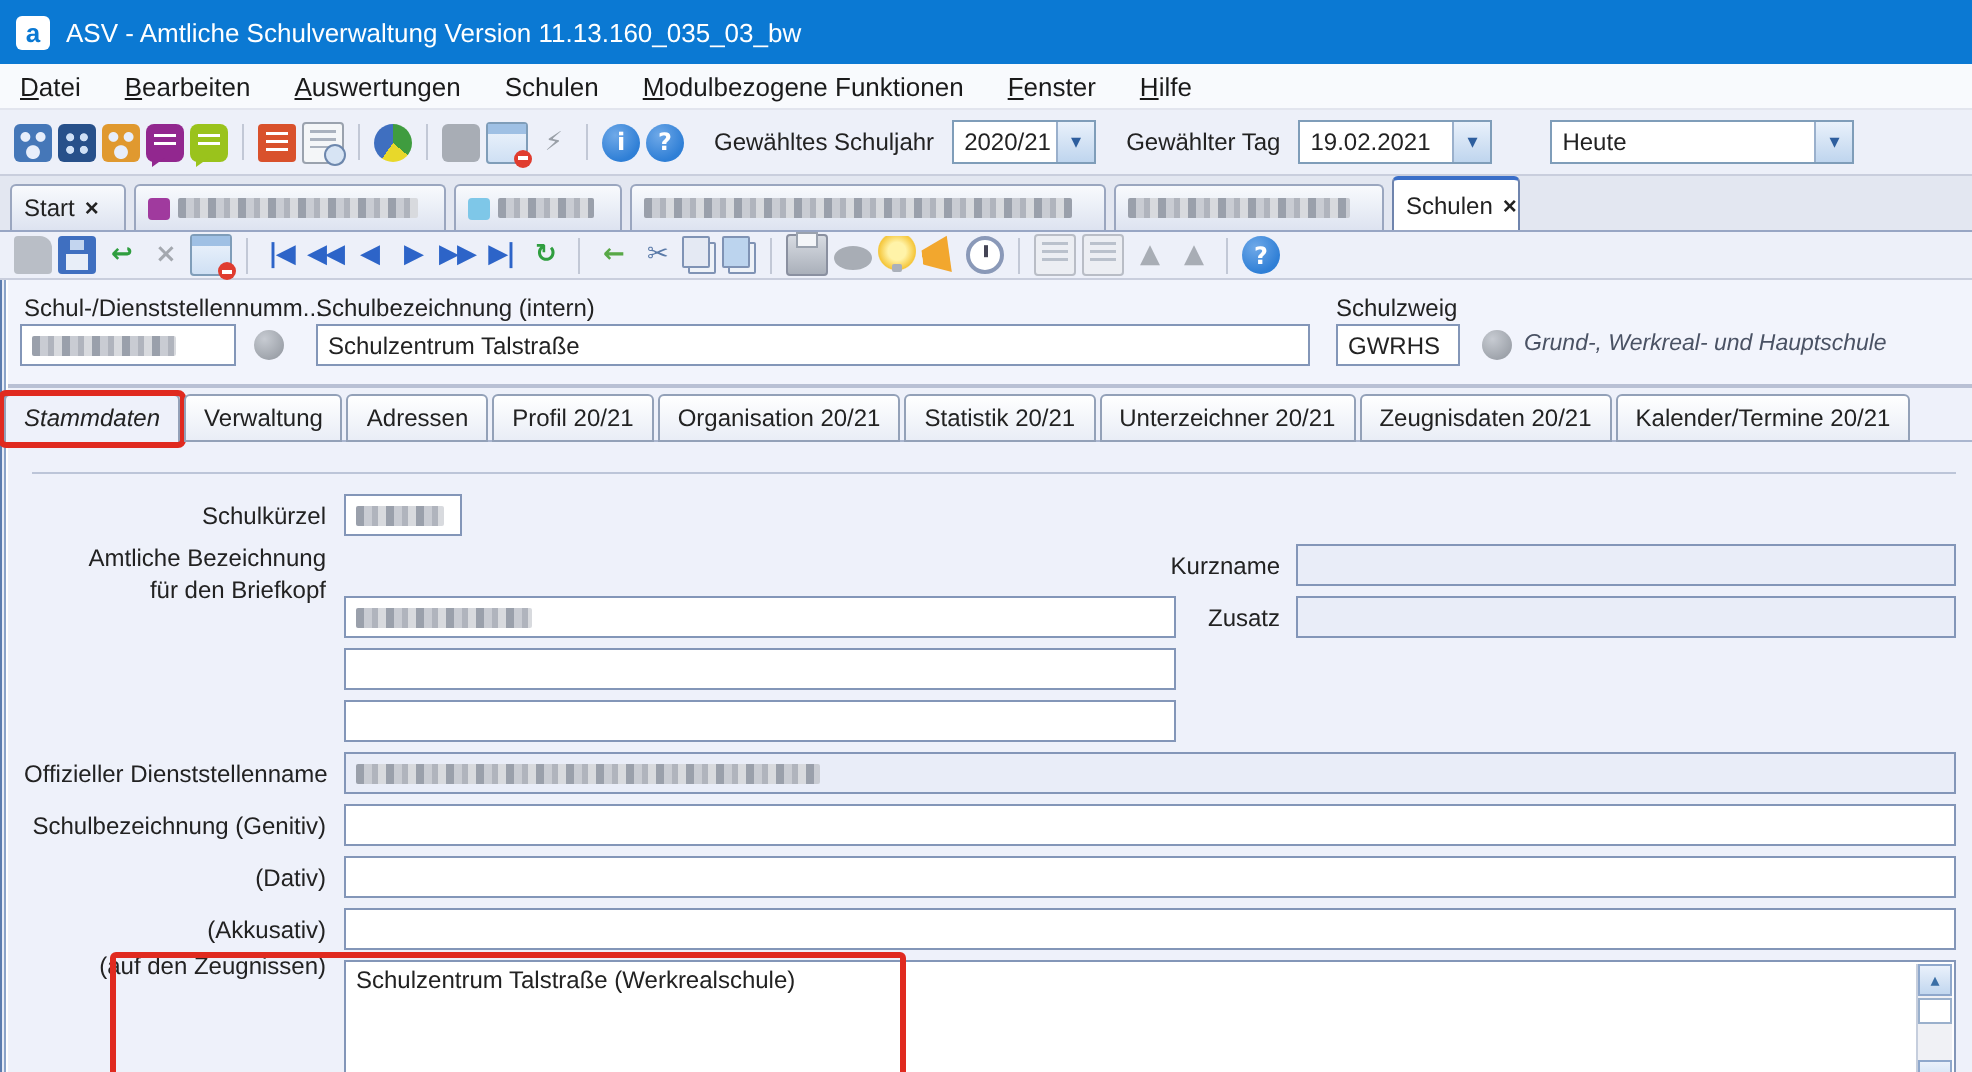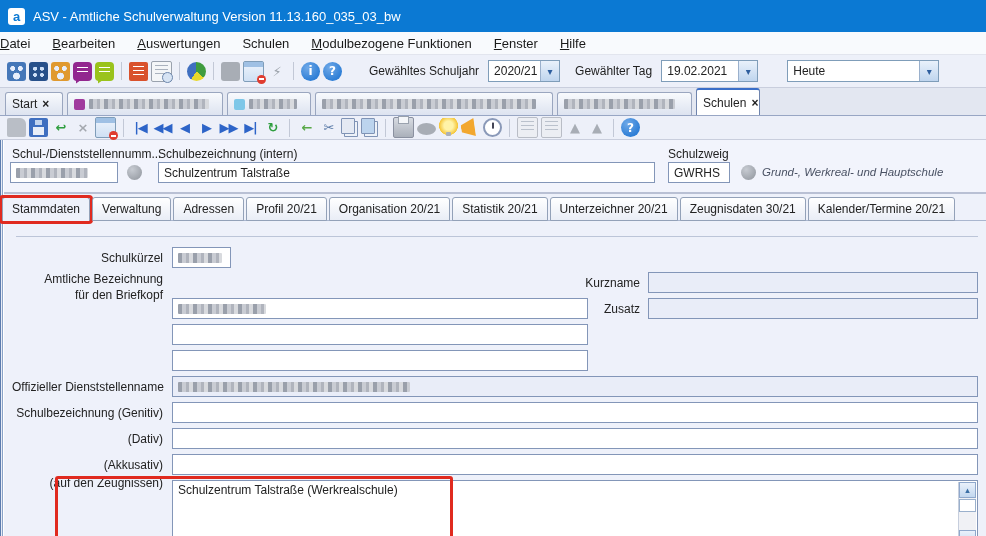--- a/index.html
+++ b/index.html
@@ -6,21 +6,21 @@
   .app{position:relative;width:986px;height:536px;overflow:hidden;background:#eef1fa;
        font-family:"Liberation Sans",sans-serif;font-size:12px;color:#222;}
   
   .titlebar{position:absolute;left:0;top:0;width:986px;height:32px;background:#0b79d3;
             display:flex;align-items:center;padding:0 8px;box-sizing:border-box;gap:8px;}
   .applogo{width:17px;height:17px;background:#fff;border-radius:3px;color:#0b79d3;
            font-weight:bold;font-size:13px;display:flex;align-items:center;justify-content:center;}
   .title-text{color:#fff;font-size:13px;}
   
   .menubar{position:absolute;left:0;top:32px;width:986px;height:23px;background:#f8fafd;
-           border-bottom:1px solid #e2e5ee;display:flex;align-items:center;padding:0 0;
+           border-bottom:1px solid #e2e5ee;display:flex;align-items:center;padding:0 10px;
            box-sizing:border-box;gap:22px;}
   .menu-item{font-size:13px;color:#1a1a1a;cursor:default;white-space:nowrap;}
   
   .toolbar1{position:absolute;left:0;top:55px;width:986px;height:33px;background:#edf0f9;
             border-bottom:1px solid #c9cedd;display:flex;align-items:center;padding:0 7px;
             box-sizing:border-box;gap:3px;}
   .toolbar2{position:absolute;left:0;top:116px;width:986px;height:24px;background:#edf0f9;
             border-bottom:1px solid #c9cedd;display:flex;align-items:center;padding:0 7px;
             box-sizing:border-box;gap:3px;}
   .tb-sep{width:1px;height:18px;background:#c2c8d6;margin:0 4px;flex:0 0 auto;}
@@ -105,21 +105,21 @@
        font-size:12px;padding:2px 5px;display:flex;align-items:center;overflow:hidden;}
   .fld.ro{background:#e9edf8;}
   .gcirc{position:absolute;width:15px;height:15px;border-radius:50%;
          background:radial-gradient(circle at 35% 30%,#c7cbd2,#8f949c);}
   .hint{position:absolute;font-style:italic;font-size:11.5px;color:#4a5264;white-space:nowrap;}
   
   .subtab-bar{position:absolute;left:2px;top:196px;height:25px;display:flex;align-items:flex-end;gap:2px;z-index:3;}
   .subtab-wrap{position:relative;flex:0 0 auto;}
   .subtab{height:24px;box-sizing:border-box;border:1px solid #93a1b8;border-radius:3px 3px 0 0;
           background:linear-gradient(#ffffff,#e9edf6);padding:4px 9px 0;font-size:12px;white-space:nowrap;}
-  .subtab.active{background:#eef1fa;height:25px;margin-bottom:-1px;border-bottom:1px solid #eef1fa;}
+  .subtab.active{background:#eef1fa;height:25px;margin-bottom:-1px;border-bottom:1px solid #eef1fa;font-style:italic;}
   .subtab-wrap .hl{position:absolute;inset:-2px -3px -3px -3px;border:3px solid #e02a1f;border-radius:4px;pointer-events:none;}
   .strip-line{position:absolute;left:0;top:220px;width:986px;height:1px;background:#aab6cf;z-index:1;}
   
   .fsline{position:absolute;left:16px;top:236px;width:962px;height:1px;background:#bcc5d8;}
   .legend{position:absolute;left:18px;top:222px;background:#eef1fa;border:3px solid #e02a1f;
           border-radius:4px;padding:1px 8px;font-size:12px;z-index:2;}
   .ta{position:absolute;box-sizing:border-box;background:#fff;border:1px solid #8396b8;
       font-size:12px;padding:2px 22px 2px 5px;overflow:hidden;}
   .sb{position:absolute;right:1px;top:1px;bottom:1px;width:17px;background:#f0f1f5;
       border-left:1px solid #c6cedd;display:flex;flex-direction:column;}
@@ -162,21 +162,21 @@
         <span class="tb-sep"></span>
         <span class="icon i-pie" style="background: conic-gradient(rgb(63, 156, 63) 0deg, rgb(63, 156, 63) 130deg, rgb(232, 216, 42) 130deg, rgb(232, 216, 42) 215deg, rgb(63, 111, 192) 215deg, rgb(63, 111, 192) 360deg);"></span>
         <span class="tb-sep"></span>
         <span class="icon i-stamp" style="background: rgb(168, 173, 181);"></span>
         <span class="icon i-winx"></span>
         <span class="icon i-g" style="color: rgb(154, 160, 168);">⚡</span>
         <span class="tb-sep"></span>
         <span class="icon i-circ">i</span>
         <span class="icon i-circ">?</span>
       </span>
-    <span class="tb-label" style="margin-left:24px">Gewähltes Schuljahr</span>
+    <span class="tb-label" style="margin-left:12px">Gewähltes Schuljahr</span>
     <span class="combo" style="width:72px;margin-left:6px">
       <span class="cval">2020/21</span>
       <span class="cbtn">▾</span>
     </span>
     <span class="tb-label" style="margin-left:12px">Gewählter Tag</span>
     <span class="combo" style="width:97px;margin-left:6px">
       <span class="cval">19.02.2021</span>
       <span class="cbtn">▾</span>
     </span>
     <span class="combo" style="width:152px;margin-left:26px">
@@ -283,21 +283,21 @@
       <div class="subtab-wrap">
         <div class="subtab">Organisation 20/21</div>
       </div>
       <div class="subtab-wrap">
         <div class="subtab">Statistik 20/21</div>
       </div>
       <div class="subtab-wrap">
         <div class="subtab">Unterzeichner 20/21</div>
       </div>
       <div class="subtab-wrap">
-        <div class="subtab">Zeugnisdaten 30/21</div>
+        <div class="subtab">Zeugnisdaten 20/21</div>
       </div>
       <div class="subtab-wrap">
         <div class="subtab">Kalender/Termine 20/21</div>
       </div>
     </div>
 
   <div class="fsline"></div>
 
   <span class="lbl r" style="top:251px">Schulkürzel</span>
   <span class="fld" style="left:172px;top:247px;width:59px">

